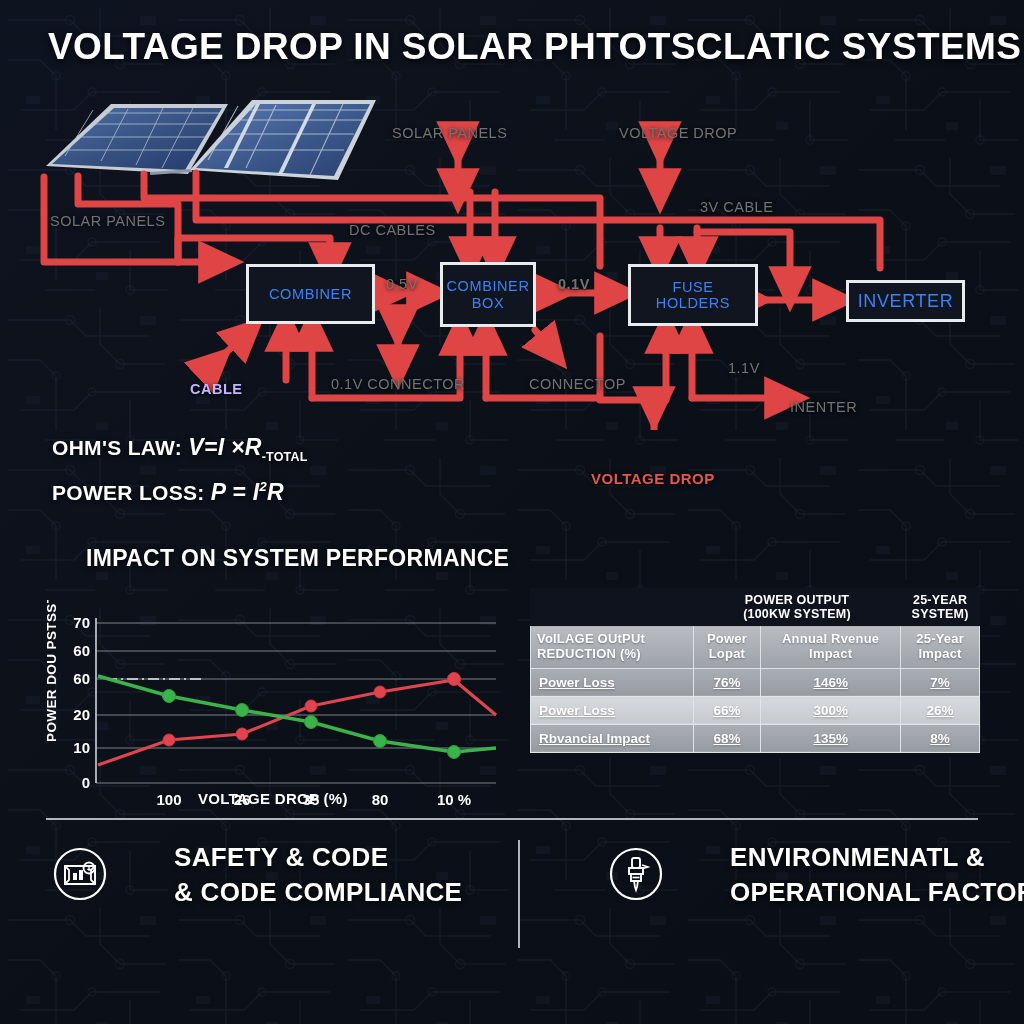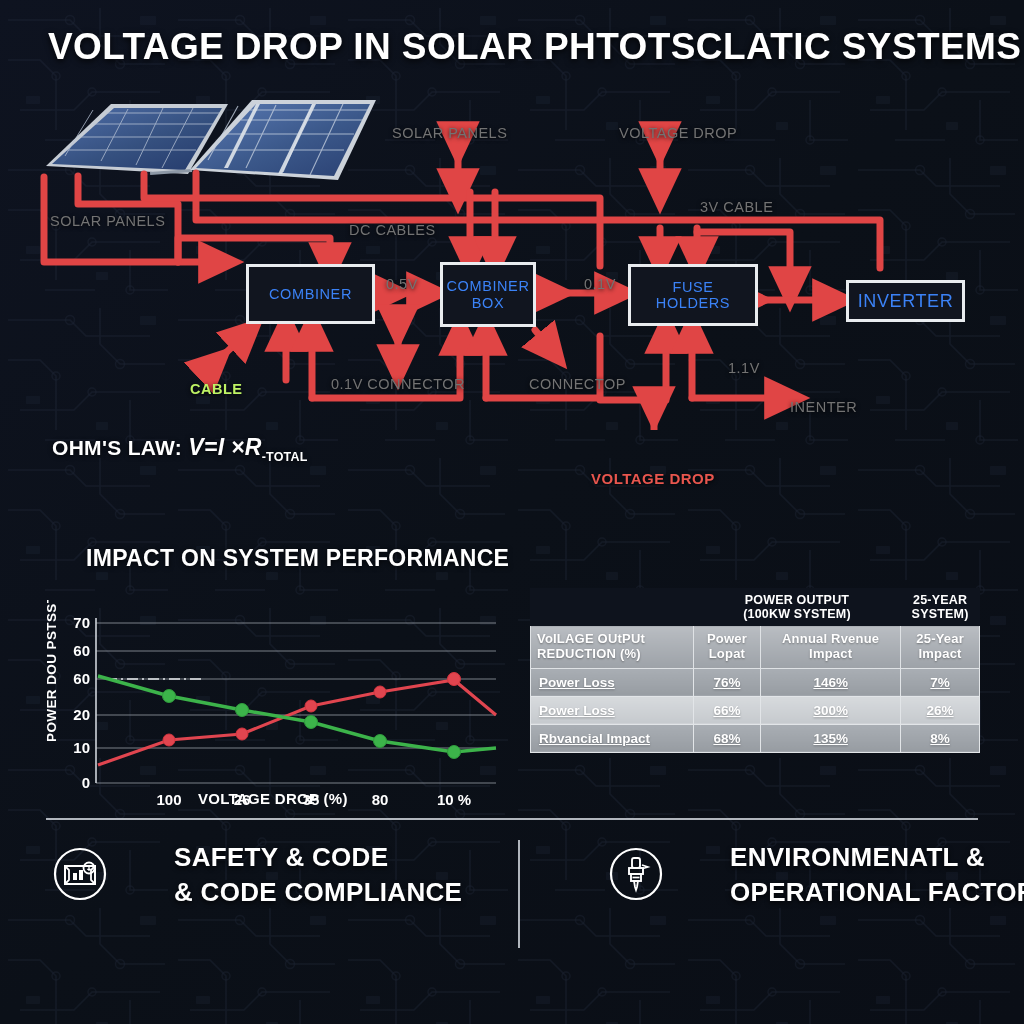--- a/index.html
+++ b/index.html
@@ -44,29 +44,29 @@
   #node-combiner   { left:246px; top:184px; width:129px; height:60px; }
   #node-combinerbox{ left:440px; top:182px; width:96px;  height:65px; }
   #node-fuse       { left:628px; top:184px; width:130px; height:62px; }
   #node-inverter   { left:846px; top:200px; width:119px; height:42px; font-size:18px; }
 
   .dlabel {
     position:absolute; font-size:14.5px; letter-spacing:.5px;
     color:#737373; white-space:nowrap;
     text-shadow:0 1px 4px rgba(0,0,0,.9);
   }
-  .dlabel.red { color:#bef264; font-weight:bold; }
+  .dlabel.red { color:#c4b5fd; font-weight:bold; }
 
   #lbl-solar-top   { left:392px; top:45px; }
   #lbl-vdrop-top   { left:619px; top:45px; }
   #lbl-solar-left  { left:50px;  top:133px; }
   #lbl-dc-cables   { left:349px; top:142px; }
   #lbl-3v-cable    { left:700px; top:119px; }
   #lbl-05v         { left:386px; top:196px; }
-  #lbl-01v-mid     { left:584px; top:196px; }
+  #lbl-01v-mid     { left:558px; top:196px;font-weight:bold; }
   #lbl-cable       { left:190px; top:301px; }
   #lbl-01v-conn    { left:331px; top:296px; }
   #lbl-connectop   { left:529px; top:296px; }
   #lbl-11v         { left:728px; top:280px; }
   #lbl-inenter     { left:790px; top:319px; }
   #lbl-vdrop-bot   { left:591px; top:390px; color:#e8564e; font-weight:bold; font-size:15px; }
 
   
   .formulas { position:absolute; left:52px; top:434px; }
   .formula { font-size:21px; font-weight:bold; letter-spacing:.3px; margin-bottom:15px;
@@ -295,20 +295,26 @@
   </div>
 
   <div class="formulas">
     <div class="formula">
       <span>OHM'S LAW:</span>
       <span class="math">
         <span>V</span><span>=</span><span>I</span>
         <span>×</span><span>R</span><span class="sub">-TOTAL</span>
       </span>
     </div>
+    <div class="formula">
+      <span>POWER LOSS:</span>
+      <span class="math">
+        <span>P  =  I</span><sup>2</sup><span>R</span>
+      </span>
+    </div>
   </div>
 
   <div class="chart-head">IMPACT ON SYSTEM PERFORMANCE</div>
 
   <div class="chart-area">
     <svg width="500" height="205" viewBox="0 0 500 205">
 
       <text id="c-ylabel" transform="translate(26,142) rotate(-90)" fill="#ffffff" font-family="Liberation Sans, sans-serif" font-size="13.5" font-weight="bold" letter-spacing="0.4">POWER DOU PSTSST(:)</text>
 
       <g stroke="#8d949c" stroke-width="1.2" opacity=".85">

